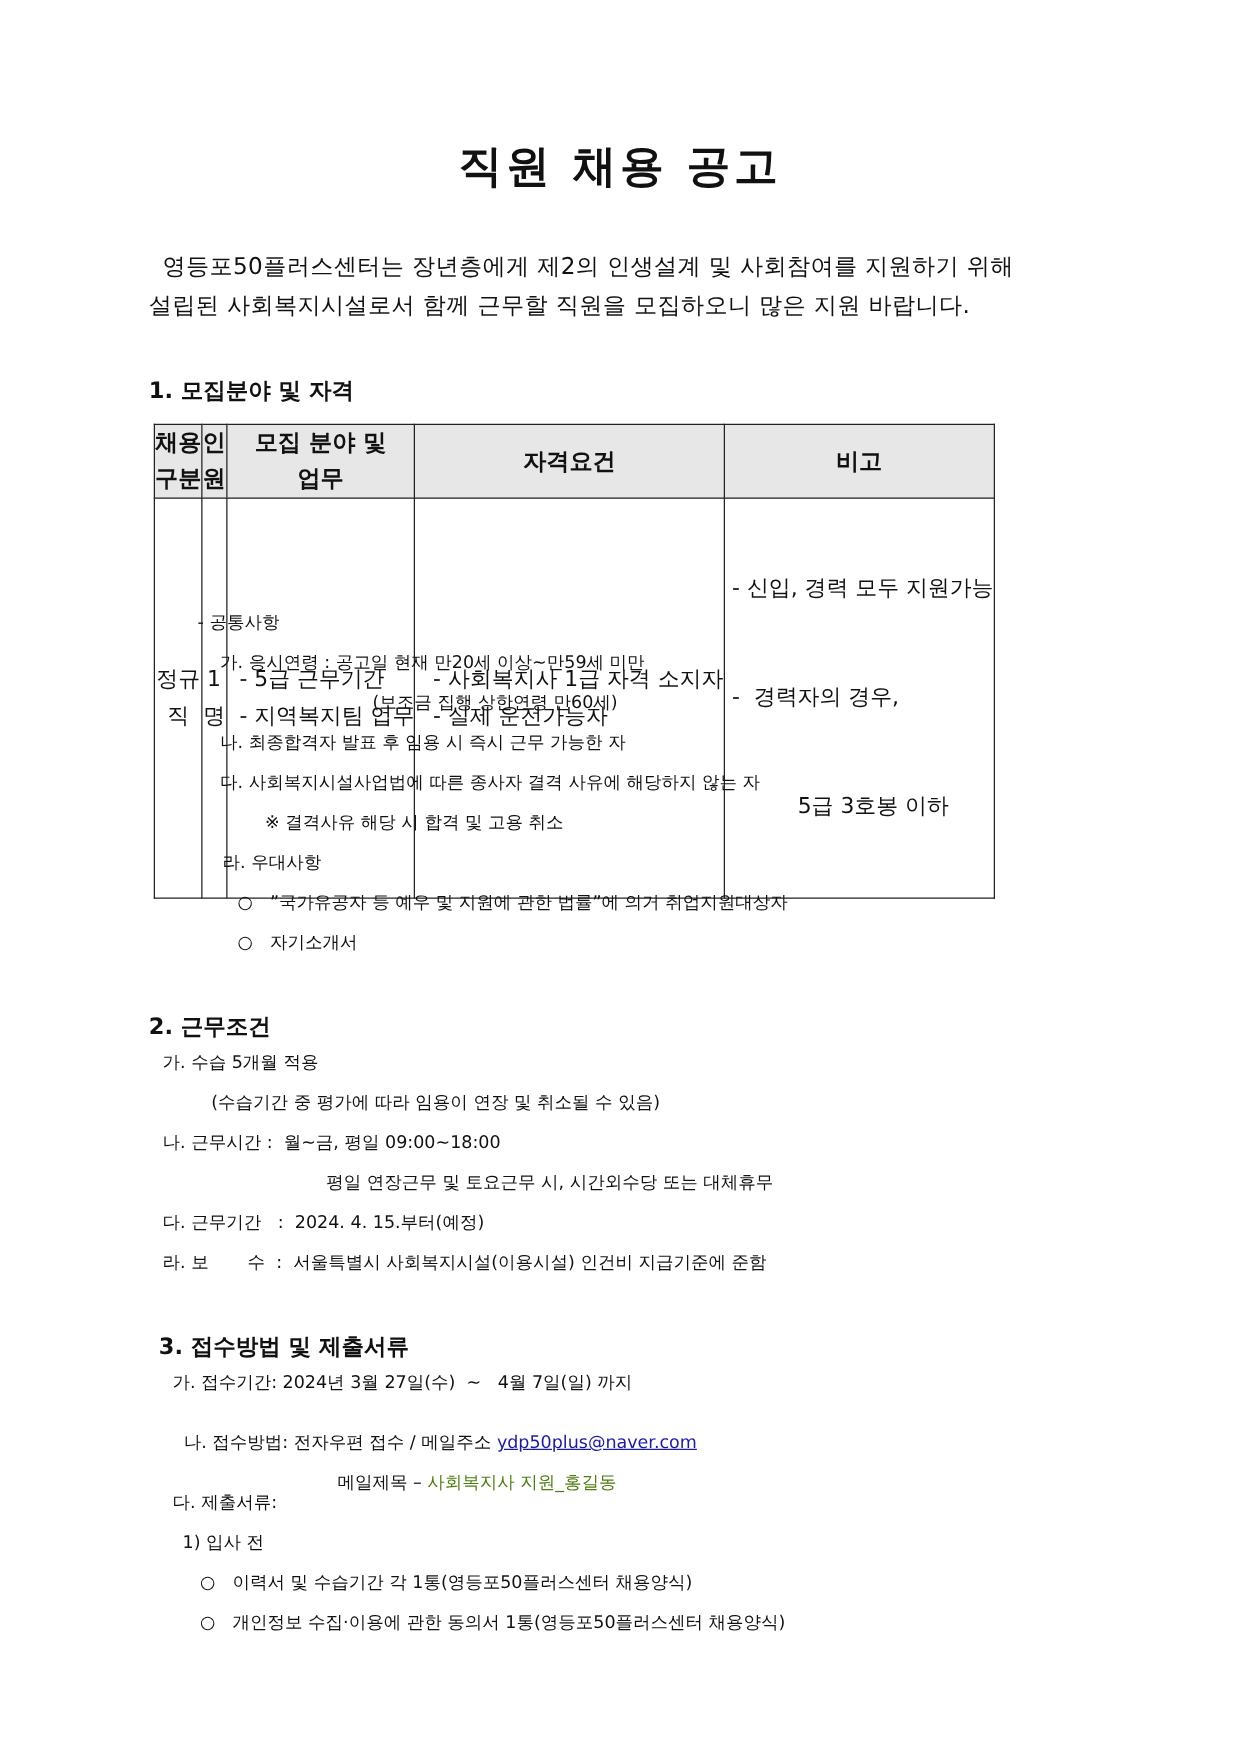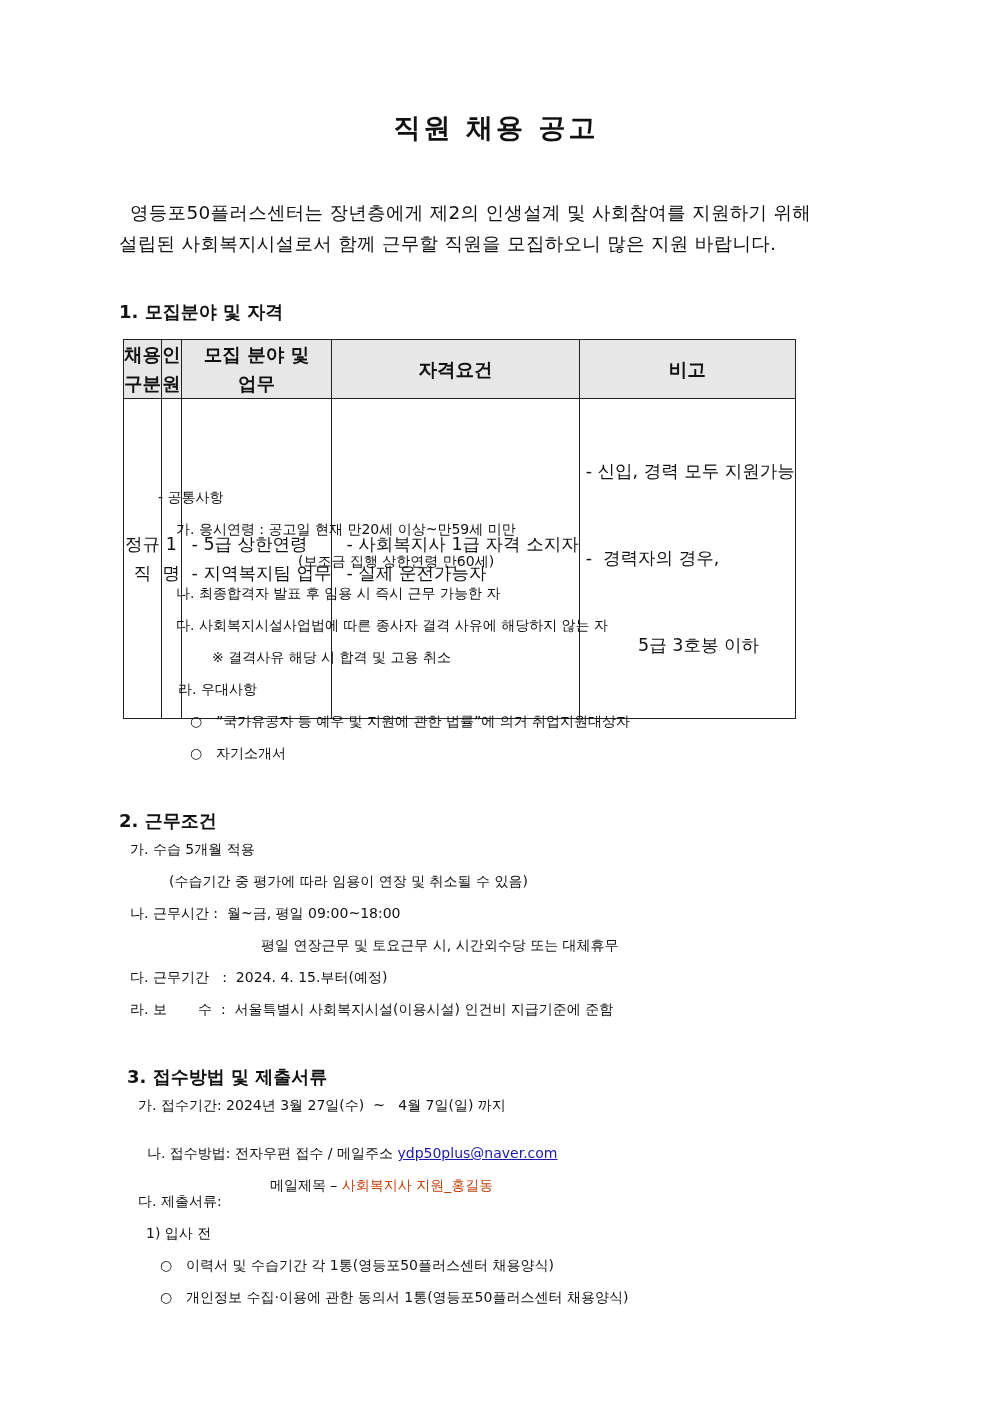--- a/index.html
+++ b/index.html
@@ -12,21 +12,21 @@
       height: 1403px;
       position: relative;
       overflow: hidden;
       font-family: "DejaVu Sans", "Liberation Sans", sans-serif;
       color: #111111;
     }
     .abs { position: absolute; white-space: nowrap; }
     .title {
       left: 0; width: 992px; top: 110px;
       text-align: center;
-      font-size: 27px;
+      font-size: 35px;
       font-weight: bold;
       letter-spacing: 3px;
     }
     .intro {
       font-size: 18.5px;
       letter-spacing: 0.3px;
     }
     .section-heading {
       font-size: 18px;
       font-weight: bold;
@@ -62,21 +62,21 @@
     table.recruit td.left {
       text-align: left;
       padding-left: 10px;
     }
     .cell-line { display: block; white-space: nowrap; }
     .link {
       color: #1a1aa8;
       text-decoration: underline;
     }
     .blue {
-      color: #c2410c;
+      color: #4d7c0f;
     }
     .bullet {
       display: inline-block;
       width: 26px;
     }
   </style>
 </head>
 <body>
 
 <div class="abs title">직원 채용 공고</div>
@@ -100,21 +100,21 @@
       </th>
       <th style="width:242px;">자격요건</th>
       <th>비고</th>
     </tr>
   </thead>
   <tbody>
     <tr>
       <td>정규직</td>
       <td>1명</td>
       <td class="left">
-        <span class="cell-line">- 5급 상한연령</span>
+        <span class="cell-line">- 5급 근무기간</span>
         <span class="cell-line">- 지역복지팀 업무</span>
       </td>
       <td class="left" style="padding-left:14px;">
         <span class="cell-line">-  사회복지사 1급 자격 소지자</span>
         <span class="cell-line"> - 실제 운전가능자</span>
       </td>
       <td class="left" style="padding-left:6px; white-space:pre;">
         <span class="cell-line" style="white-space:pre;">- 신입, 경력 모두 지원가능</span>
         <span class="cell-line" style="white-space:pre;">-  경력자의 경우,</span>
         <span class="cell-line" style="white-space:pre;text-align:center;">   5급 3호봉 이하</span>

